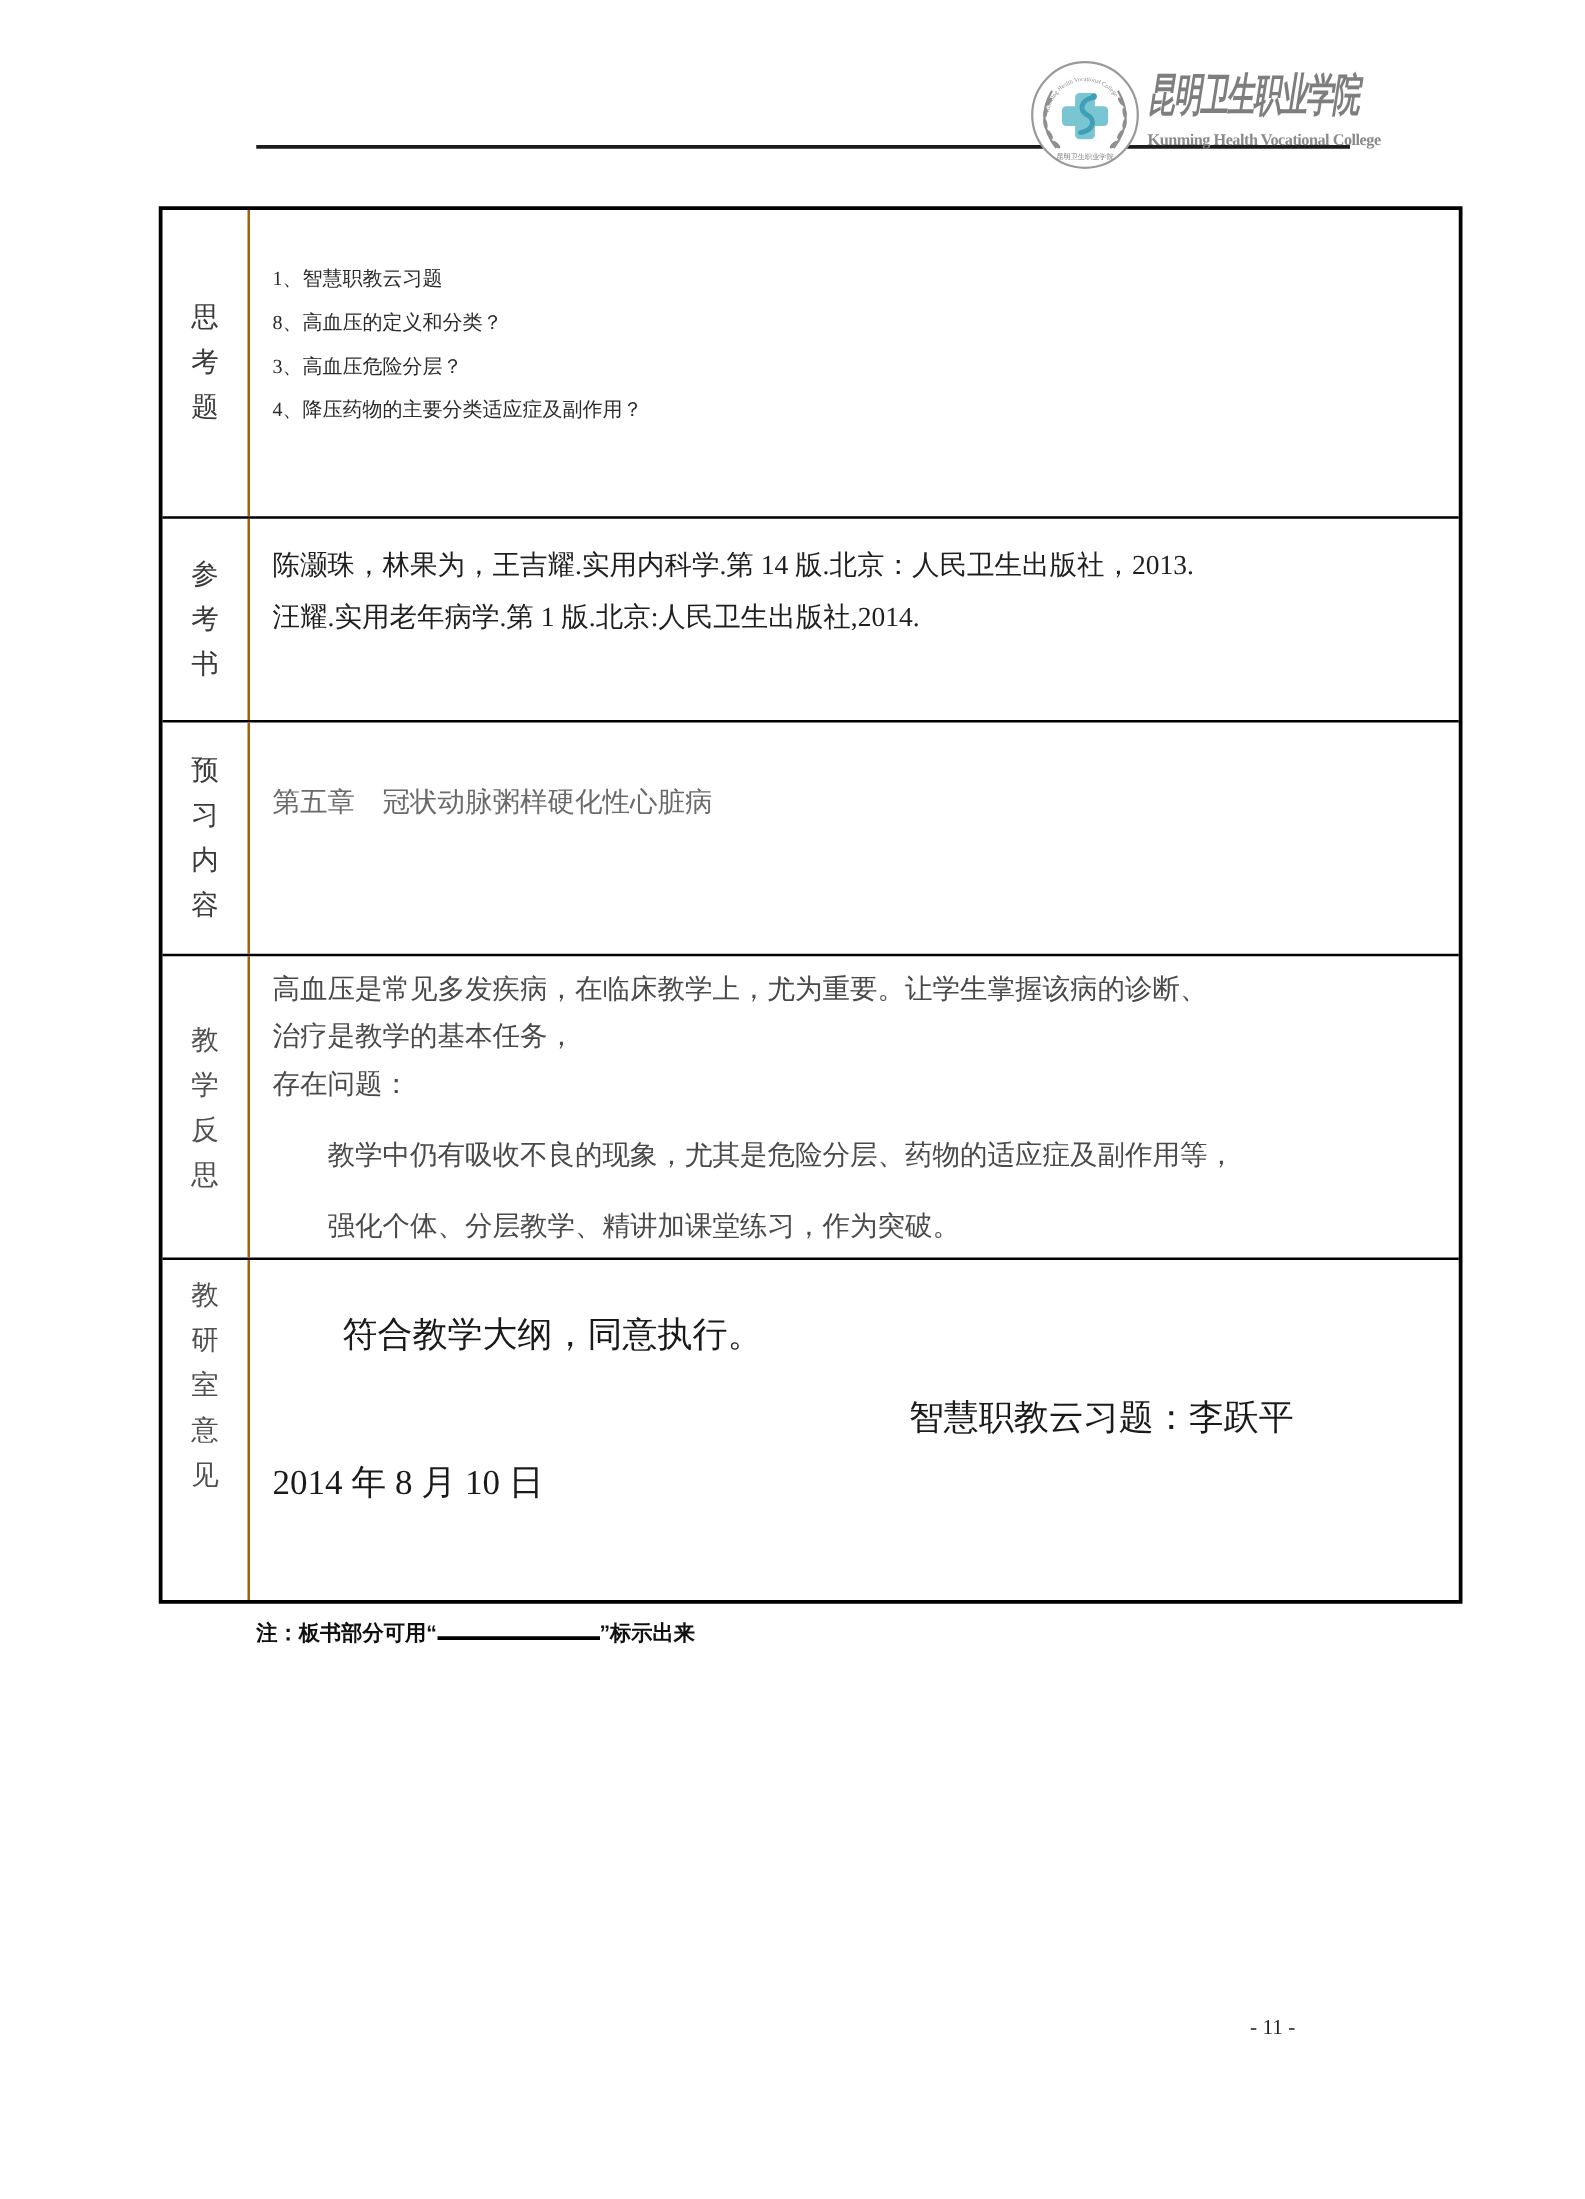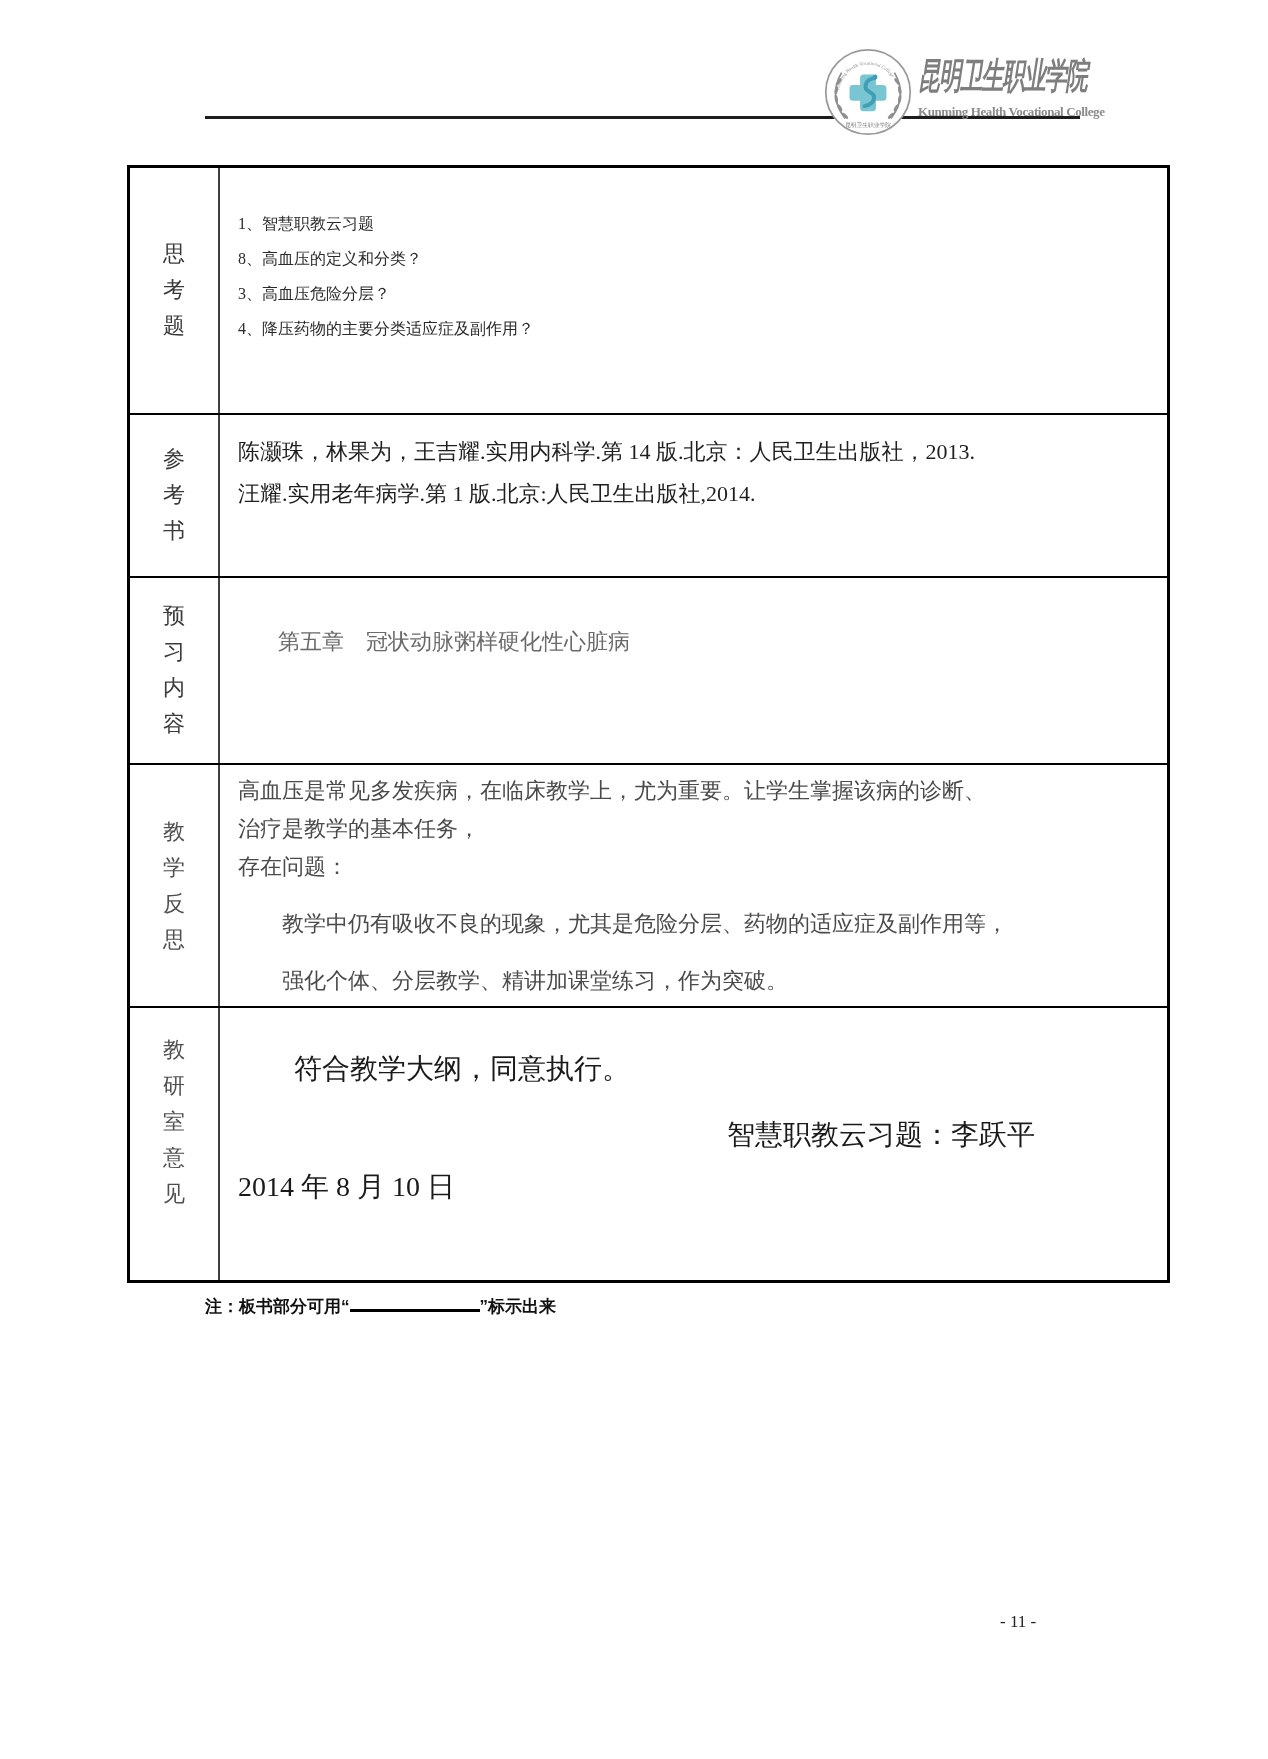--- a/index.html
+++ b/index.html
@@ -61,22 +61,22 @@
     border: 3px solid #000;
     display: flex;
     flex-direction: column;
   }
   .trow {
     display: flex;
     border-bottom: 2px solid #000;
   }
   .trow:last-child { border-bottom: none; }
   .label-cell {
-    width: 90px;
-    border-right: 2px solid #404040;
+    width: 70px;
+    border-right: 2px solid #a16207;
     display: flex;
     align-items: center;
     justify-content: center;
     flex: none;
   }
   .vlabel {
     width: 26px;
     font-size: 22px;
     line-height: 36px;
     text-align: center;
@@ -95,41 +95,41 @@
   .row-think { height: 248px; }
   .row-think .content-cell { padding-top: 38px; }
   .row-think .line { font-size: 16px; line-height: 35px; color: #2b2b2b; }
 
   
   .row-ref { height: 164px; }
   .row-ref .content-cell { padding-top: 16px; }
   .row-ref .line { font-size: 22px; line-height: 42px; color: #1f1f1f; }
 
   
-  .row-preview { height: 188px; gap: 40px; }
+  .row-preview { height: 188px; }
   .row-preview .content-cell { padding-top: 48px; }
   .row-preview .line { font-size: 22px; line-height: 32px; color: #6a6a6a; }
 
   
   .row-reflect { height: 245px; }
   .row-reflect .label-cell .vlabel,
   .row-opinion .label-cell .vlabel {
     font-family: "Liberation Sans", "DejaVu Sans", sans-serif;
     color: #4f4f4f;
   }
   .row-reflect .content-cell { padding-top: 7px; }
   .row-reflect .line {
     font-family: "Liberation Sans", "DejaVu Sans", sans-serif;
     font-size: 22px; line-height: 38px; color: #4a4a4a;
   }
   .row-reflect .line.gap { margin-top: 19px; }
 
   
   .row-opinion { height: 273px; }
-  .row-opinion .label-cell { align-items: flex-start; padding-top: 24px; }
+  .row-opinion .label-cell { align-items: flex-start; padding-top: 10px; }
   .row-opinion .content-cell { padding-top: 42px; }
   .row-opinion .line { font-size: 28px; line-height: 38px; color: #1a1a1a; }
   .row-opinion .main-line { text-indent: 2em; }
   .row-opinion .sig-line { text-align: right; margin-top: 28px; margin-right: 118px; }
   .row-opinion .date-line { margin-top: 14px; margin-right: 172px; }
 
   
   .footnote {
     position: absolute;
     left: 205px; top: 1290px;

